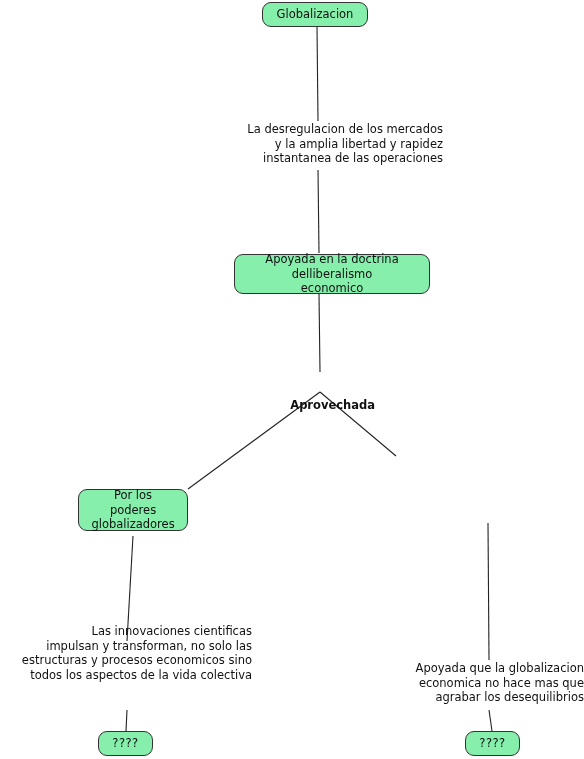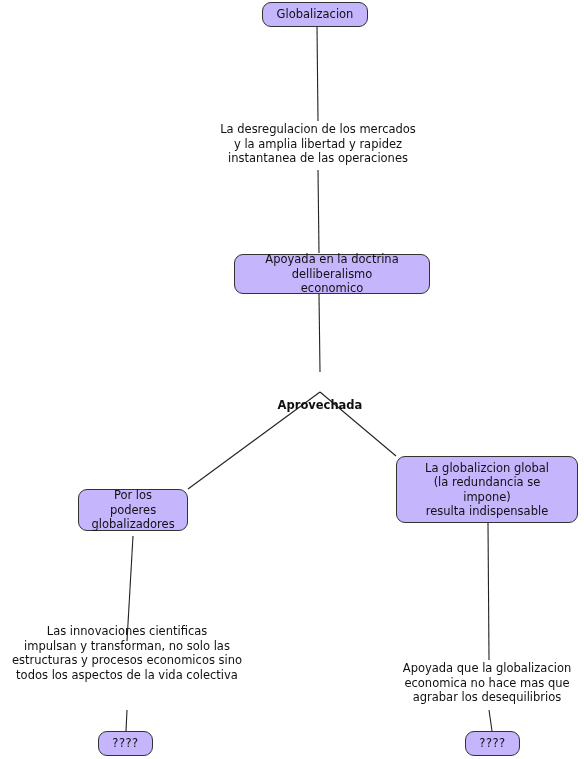--- a/index.html
+++ b/index.html
@@ -21,36 +21,36 @@
     position: absolute;
     left: 0;
     top: 0;
     width: 584px;
     height: 759px;
     pointer-events: none;
   }
   .node {
     position: absolute;
     box-sizing: border-box;
-    background: #c4b5fd;
+    background: #86efac;
     border: 1px solid #333333;
     border-radius: 9px;
     display: flex;
     align-items: center;
     justify-content: center;
     text-align: center;
     font-size: 11.5px;
     line-height: 14.5px;
     color: #111111;
     padding: 3px 24px;
     white-space: pre-line;
   }
   .label {
     position: absolute;
-    text-align: center;
+    text-align: right;
     font-size: 11.5px;
     line-height: 14.5px;
     color: #111111;
     white-space: pre-line;
   }
   .qnode {
     letter-spacing: 0.5px;
   }
 </style>
 </head>
@@ -79,23 +79,20 @@
 instantanea de las operaciones</div>
 
   <div class="node" style="left:234px; top:254px; width:196px; height:40px;">Apoyada en la doctrina
 delliberalismo economico</div>
 
   <div class="label" style="left:265px; top:398px; width:110px;font-weight:bold;">Aprovechada</div>
 
   <div class="node" style="left:78px; top:489px; width:110px; height:42px;">Por los poderes
 globalizadores</div>
 
-  <div class="node" style="left:396px; top:456px; width:182px; height:67px;">La globalizcion global
-(la redundancia se impone)
-resulta indispensable</div>
 
   <div class="label" style="left:2px; top:624px; width:250px;">Las innovaciones cientificas
 impulsan y transforman, no solo las
 estructuras y procesos economicos sino
 todos los aspectos de la vida colectiva</div>
 
   <div class="label" style="left:390px; top:661px; width:194px;">Apoyada que la globalizacion
 economica no hace mas que
 agrabar los desequilibrios</div>
 

